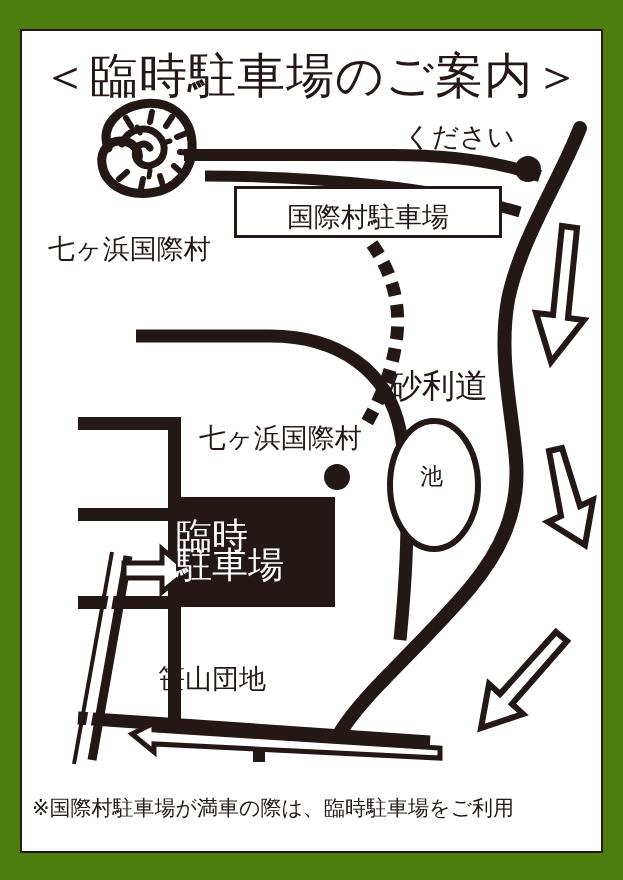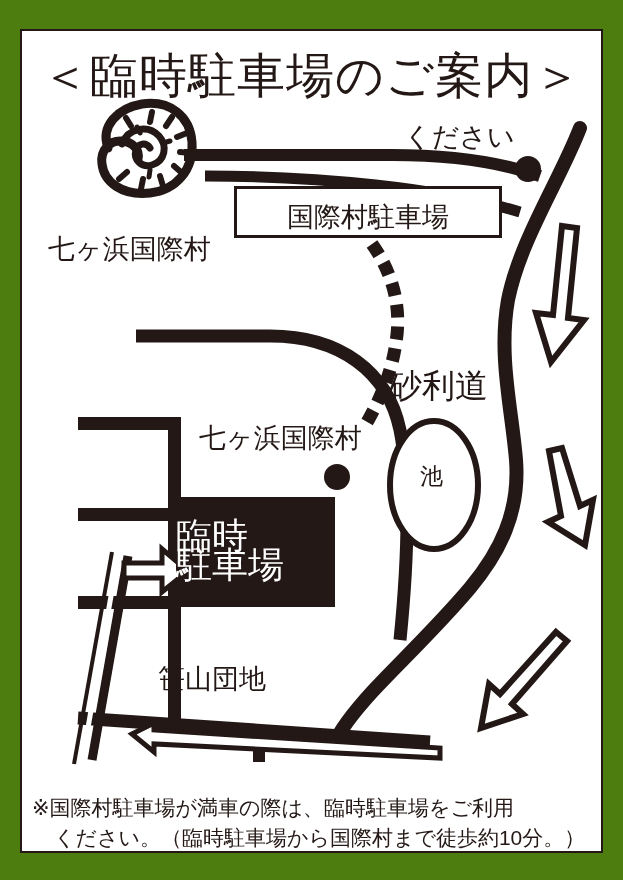--- a/index.html
+++ b/index.html
@@ -241,16 +241,15 @@
 
   <div class="txt" id="label-danchi">笹山団地</div>
 
   <div id="lot-box">
     <div id="lot-line1">臨時</div>
     <div id="lot-line2">駐車場</div>
   </div>
 
   <div id="footer">
     <span class="l1">※国際村駐車場が満車の際は、臨時駐車場をご利用</span>
-    <span class="l2">ください。（臨時駐車場から国際村まで徒歩約10分。）</span>
   </div>
 
 </div>
 
 </body></html>

